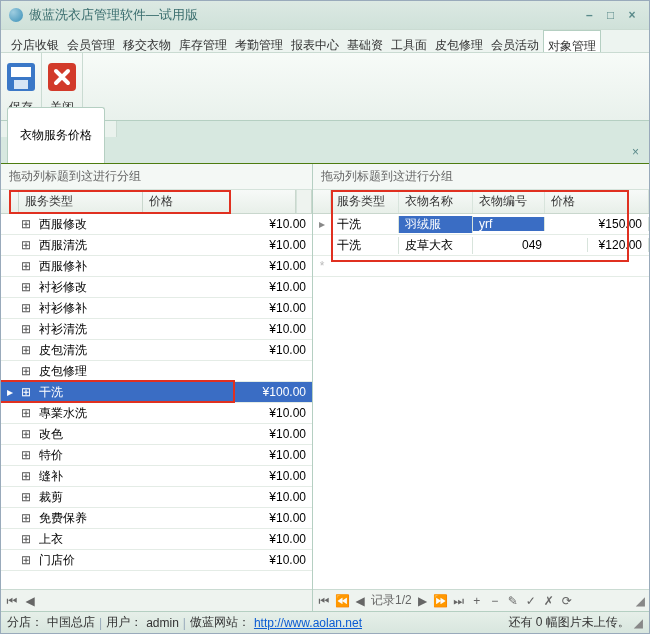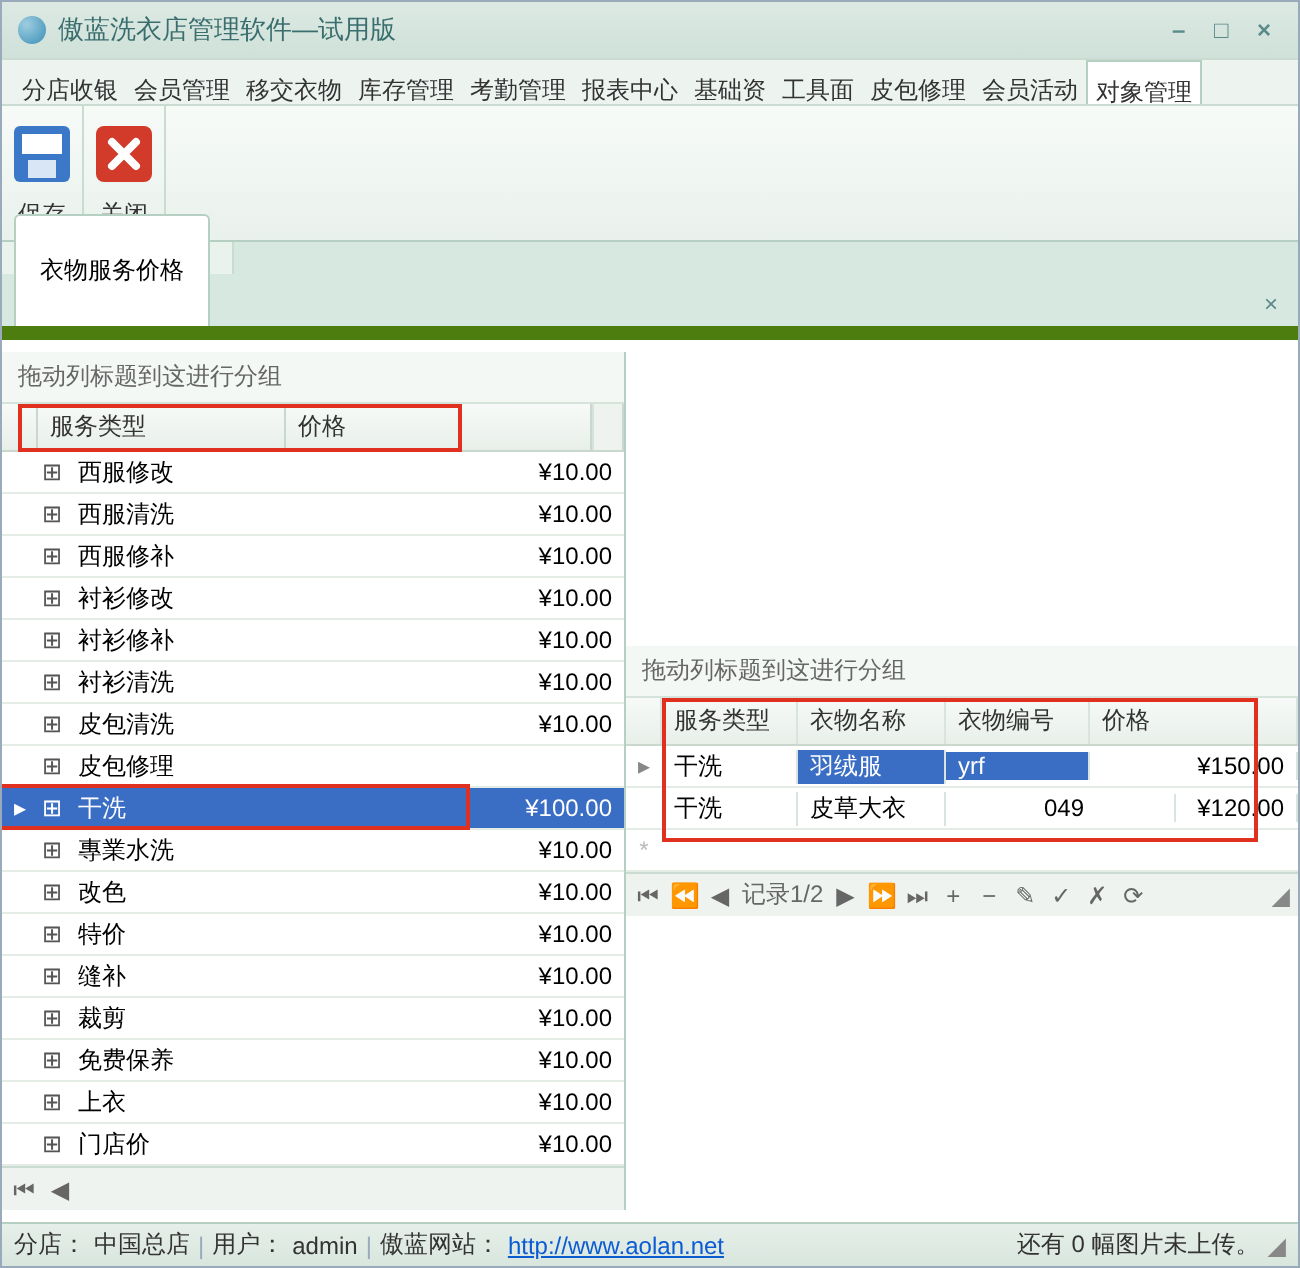--- a/index.html
+++ b/index.html
@@ -18,21 +18,21 @@
 .tbgrp { border-right: 1px solid #cadbd2; padding: 4px 0 2px; display: flex; flex-direction: column; align-items: center; }
 .tbbtn { width: 40px; height: 40px; display: flex; align-items: center; justify-content: center; border-radius: 4px; }
 .tbgrp .cap { font-size: 12px; color: #333; margin-top: 2px; }
 .grplabel { height: 16px; display: flex; }
 .grplabel span { border-right: 1px solid #cadbd2; padding: 1px 12px; font-size: 11px; color: #666; background: #eaf2ed; }
 
 .tabstrip { height: 26px; display: flex; align-items: flex-end; padding: 0 6px; background: #d7e8e0; }
 .tab { background: #fff; border: 1px solid #b5cfc2; border-bottom: none; padding: 19px 12px; font-size: 12px; border-radius: 3px 3px 0 0; }
 .tabstrip .tx { margin-left: auto; color: #5a8a8a; padding: 4px; cursor: pointer; }
 
-.workspace { flex: 1; display: flex; background: #fff; border-top: 7px solid #4d7c0f; min-height: 0; align-items: center; }
+.workspace { flex: 1; display: flex; background: #fff; border-top: 1px solid #4d7c0f; min-height: 0; }
 .pane { display: flex; flex-direction: column; min-width: 0; }
 .pane.left { width: 312px; border-right: 1px solid #b5cfc2; }
 .pane.right { flex: 1; }
 .grouphdr { background: #f4f8f5; color: #666; padding: 4px 8px; border-bottom: 1px solid #d5e3db; }
 
 .gridwrap { flex: 1; overflow: hidden; position: relative; }
 .gridhead { display: flex; background: linear-gradient(#f7faf8,#e8efe9); border-bottom: 1px solid #c9d7cd; }
 .gridhead .gh { border-right: 1px solid #c9d7cd; padding: 3px 6px; color: #333; }
 .gridbody { overflow-y: auto; overflow-x: hidden; height: calc(100% - 22px); }
 .row { display: flex; border-bottom: 1px solid #e4ece6; align-items: center; height: 21px; }

